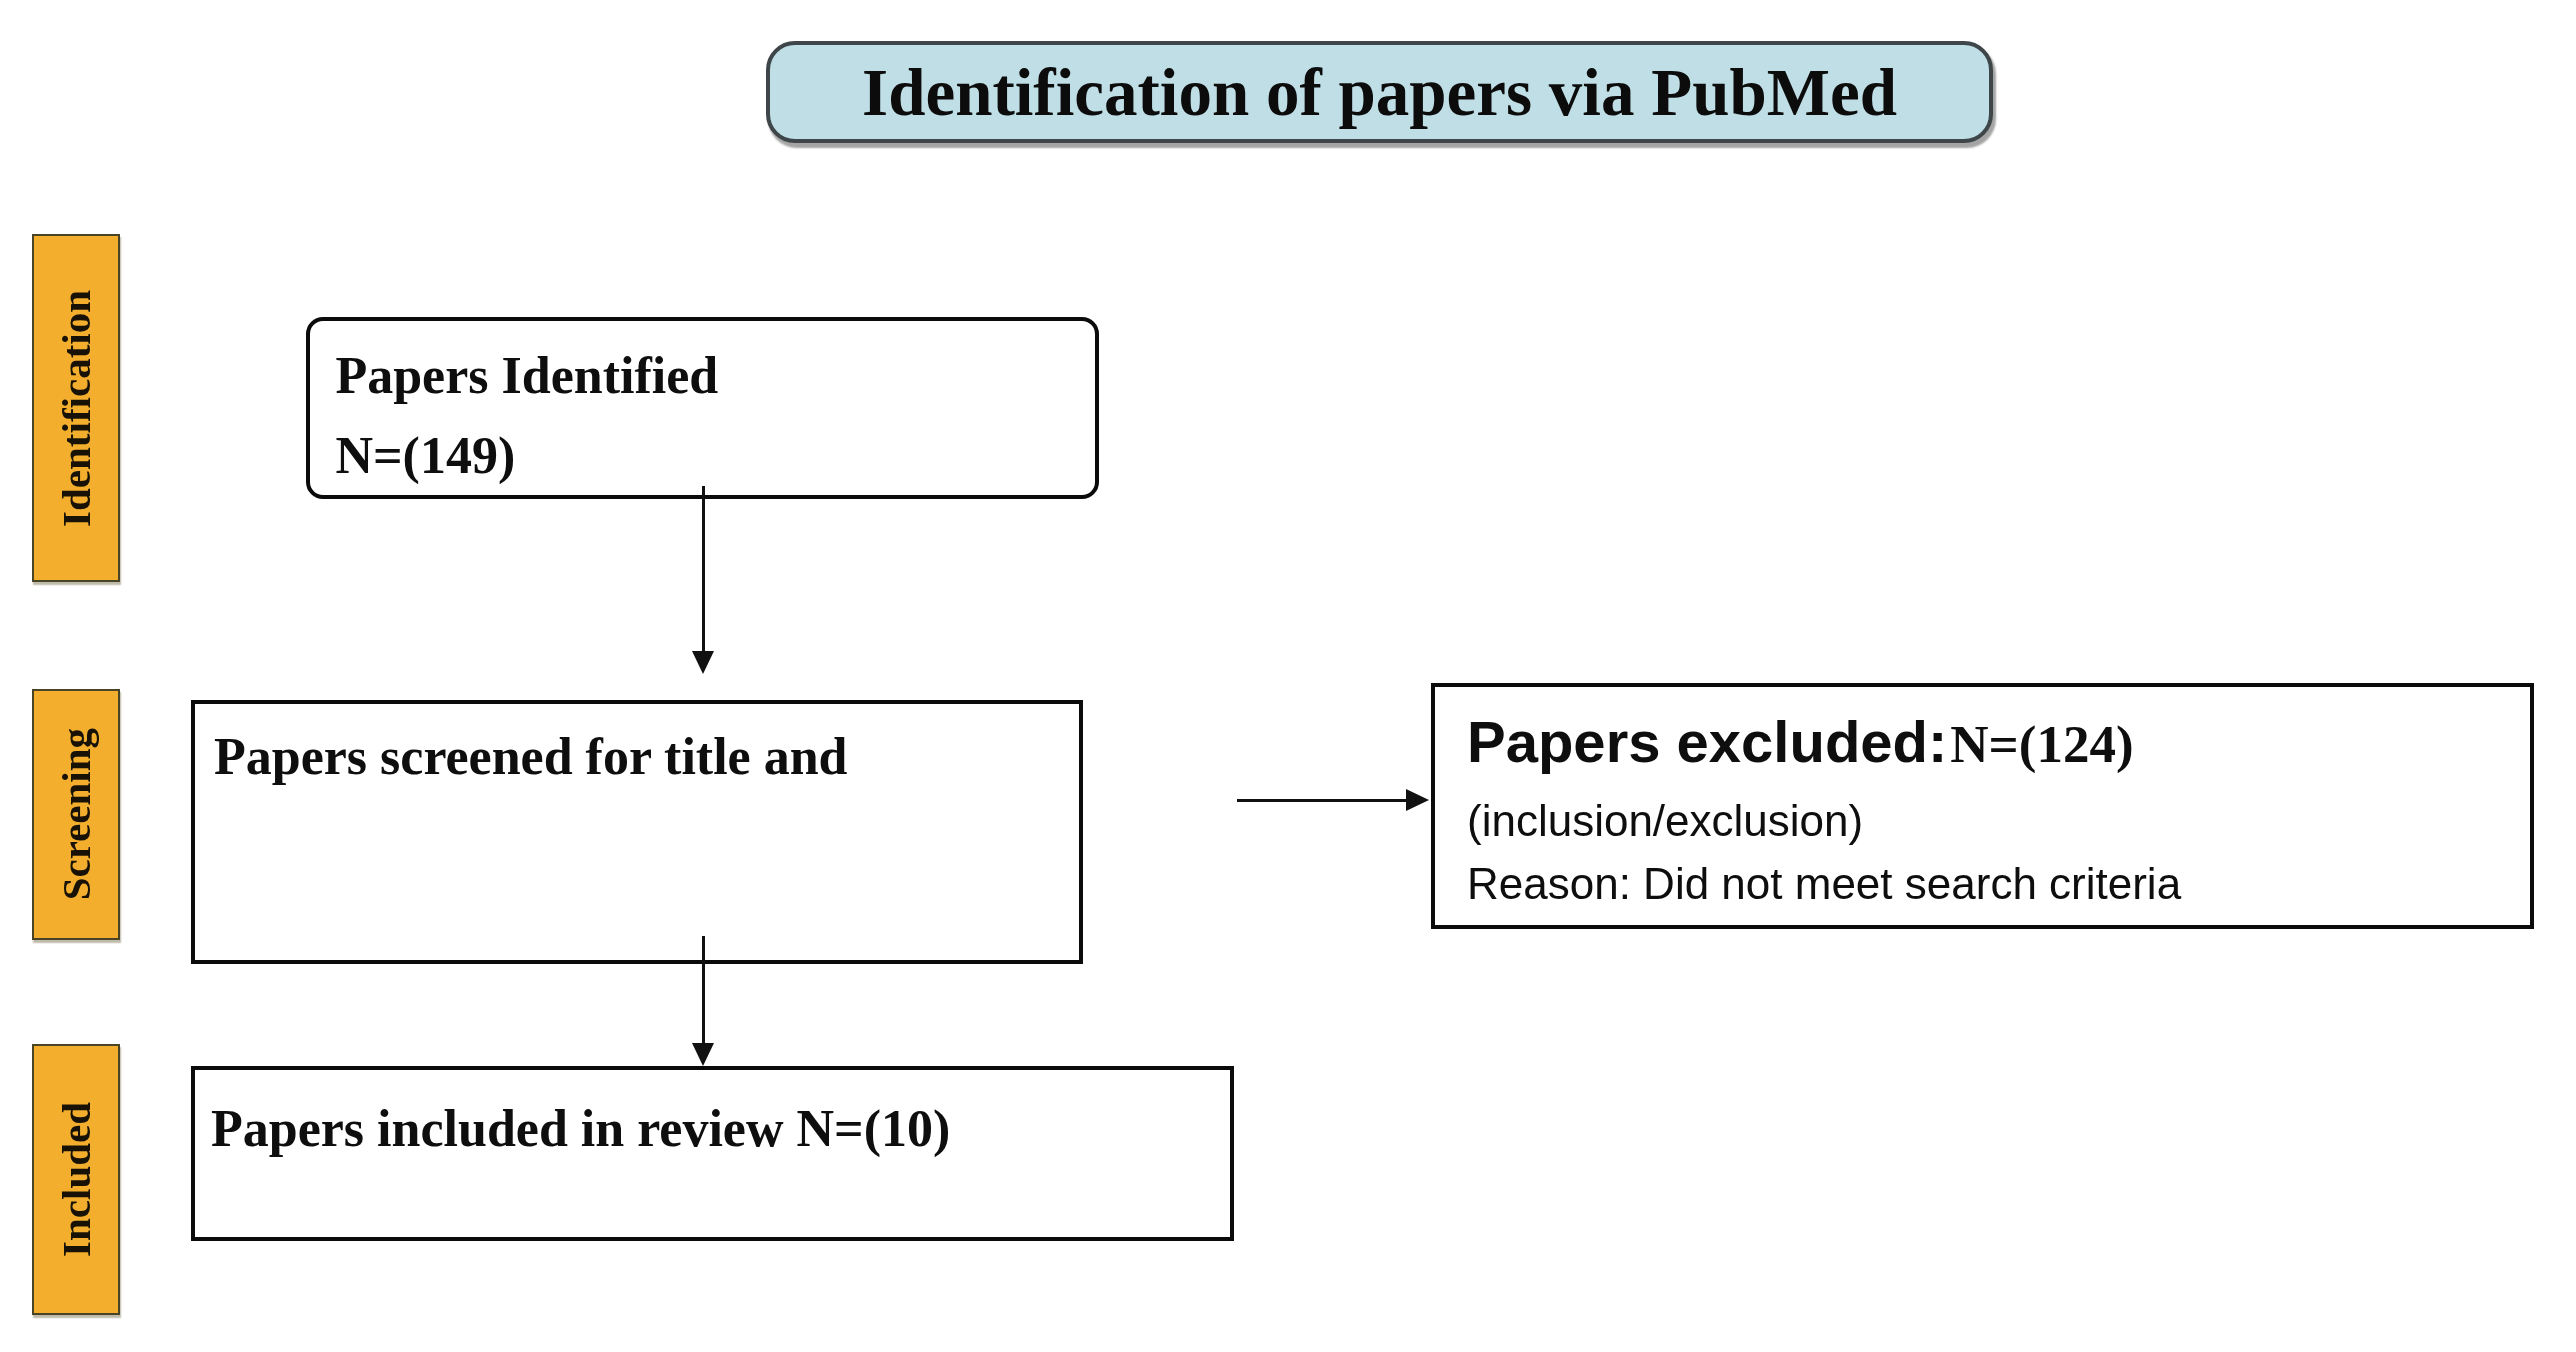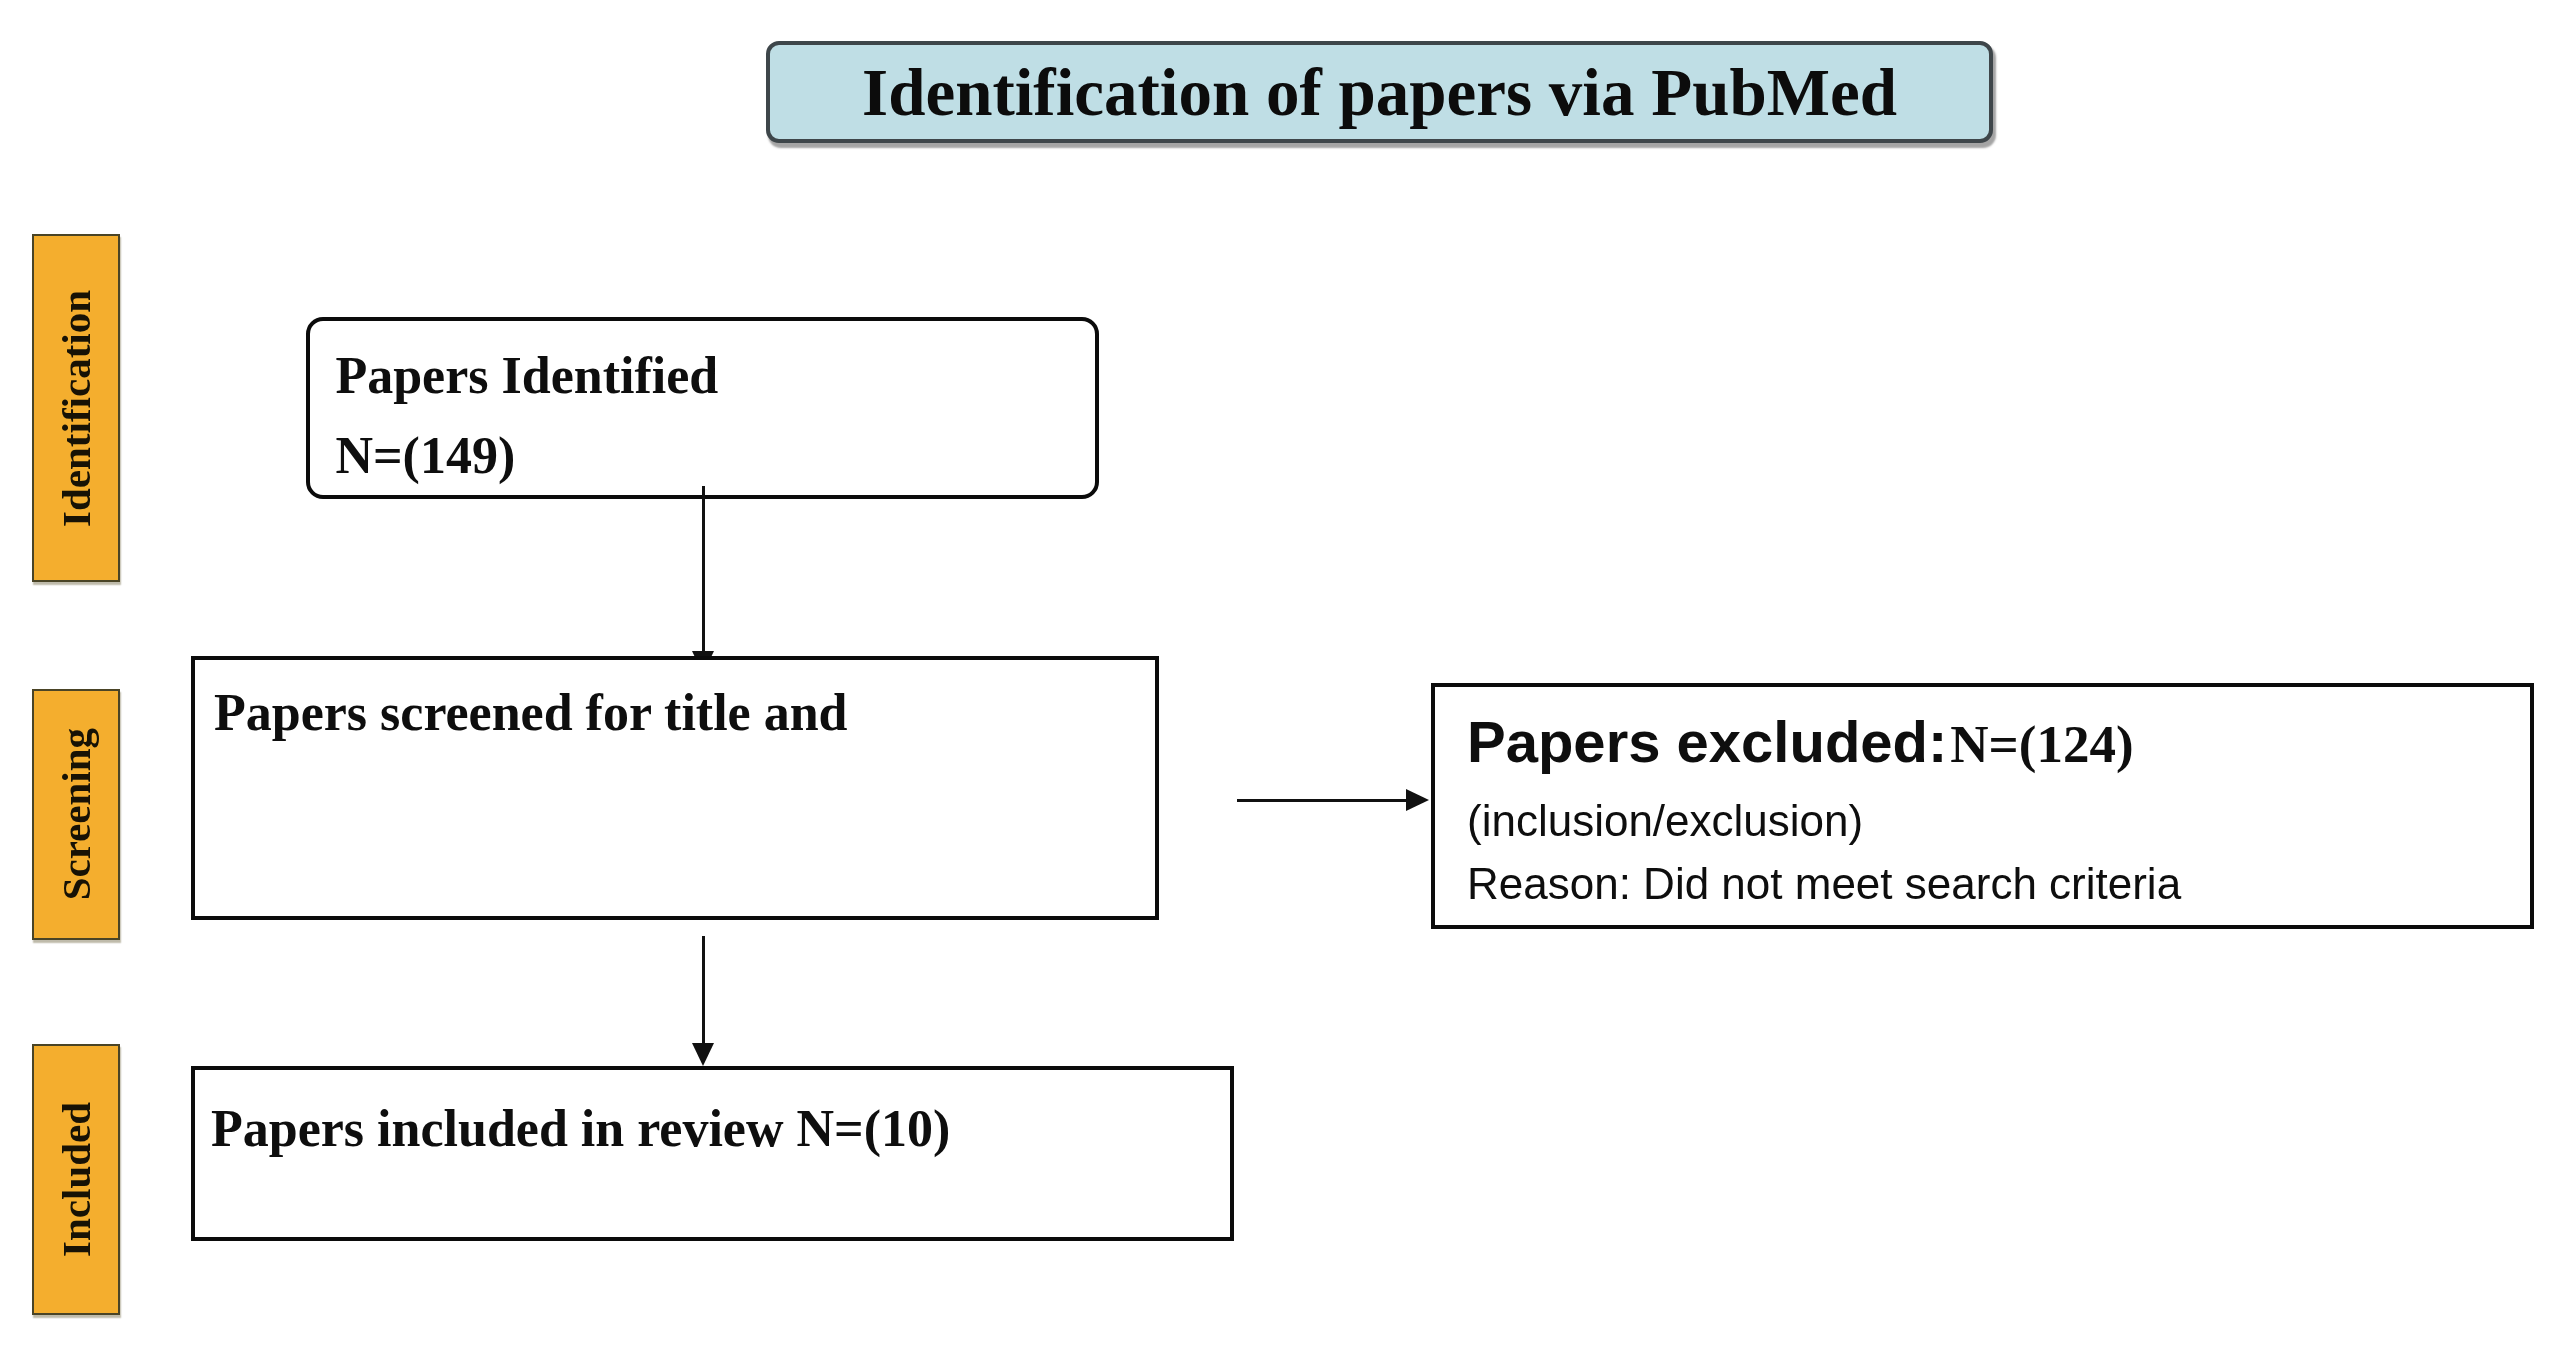--- a/index.html
+++ b/index.html
@@ -18,21 +18,21 @@
   }
 
   
   .title-box {
     position: absolute;
     left: 766px; top: 41px;
     width: 1227px; height: 102px;
     box-sizing: border-box;
     background: #BFDEE5;
     border: 4px solid #3E464A;
-    border-radius: 13px;
+    border-radius: 29px;
     box-shadow: 2.7px 4.7px 2px rgba(90,90,90,0.55);
     display: flex; align-items: center; justify-content: center;
   }
   .title-text {
     font-weight: bold;
     font-size: 67px;
     white-space: nowrap;
     color: #0C0C0C;
   }
 
@@ -65,21 +65,21 @@
     background: #ffffff;
     border: 4.7px solid #0B0B0B;
   }
   .fbox .ln {
     font-weight: bold;
     font-size: 52px;
     line-height: 80px;
     white-space: nowrap;
   }
   #box-identified { left: 306px; top: 317px;  width: 793px; height: 182px; padding: 14.7px 13.4px 0 25.4px; border-radius: 17px; }
-  #box-screened   { left: 191px; top: 656px; width: 968px; height: 264px; padding: 13.4px 13.4px 0 19px; }
+  #box-screened   { left: 191px; top: 700px; width: 892px; height: 264px; padding: 13.4px 13.4px 0 19px; }
   #box-included   { left: 191px; top: 1066px; width: 1043px; height: 175px; padding: 19px 13.4px 0 16px; }
 
   #box-excluded {
     left: 1431px; top: 683px; width: 1103px; height: 246px;
     padding: 20px 13.4px 0 32px;
     font-family: "Liberation Sans", sans-serif;
   }
   .excl-line1 { white-space: nowrap; line-height: 70px; }
   .excl-head  { font-size: 58px; font-weight: bold; }
   .excl-count { font-family: "Liberation Serif", serif; font-size: 53px; font-weight: bold; }

